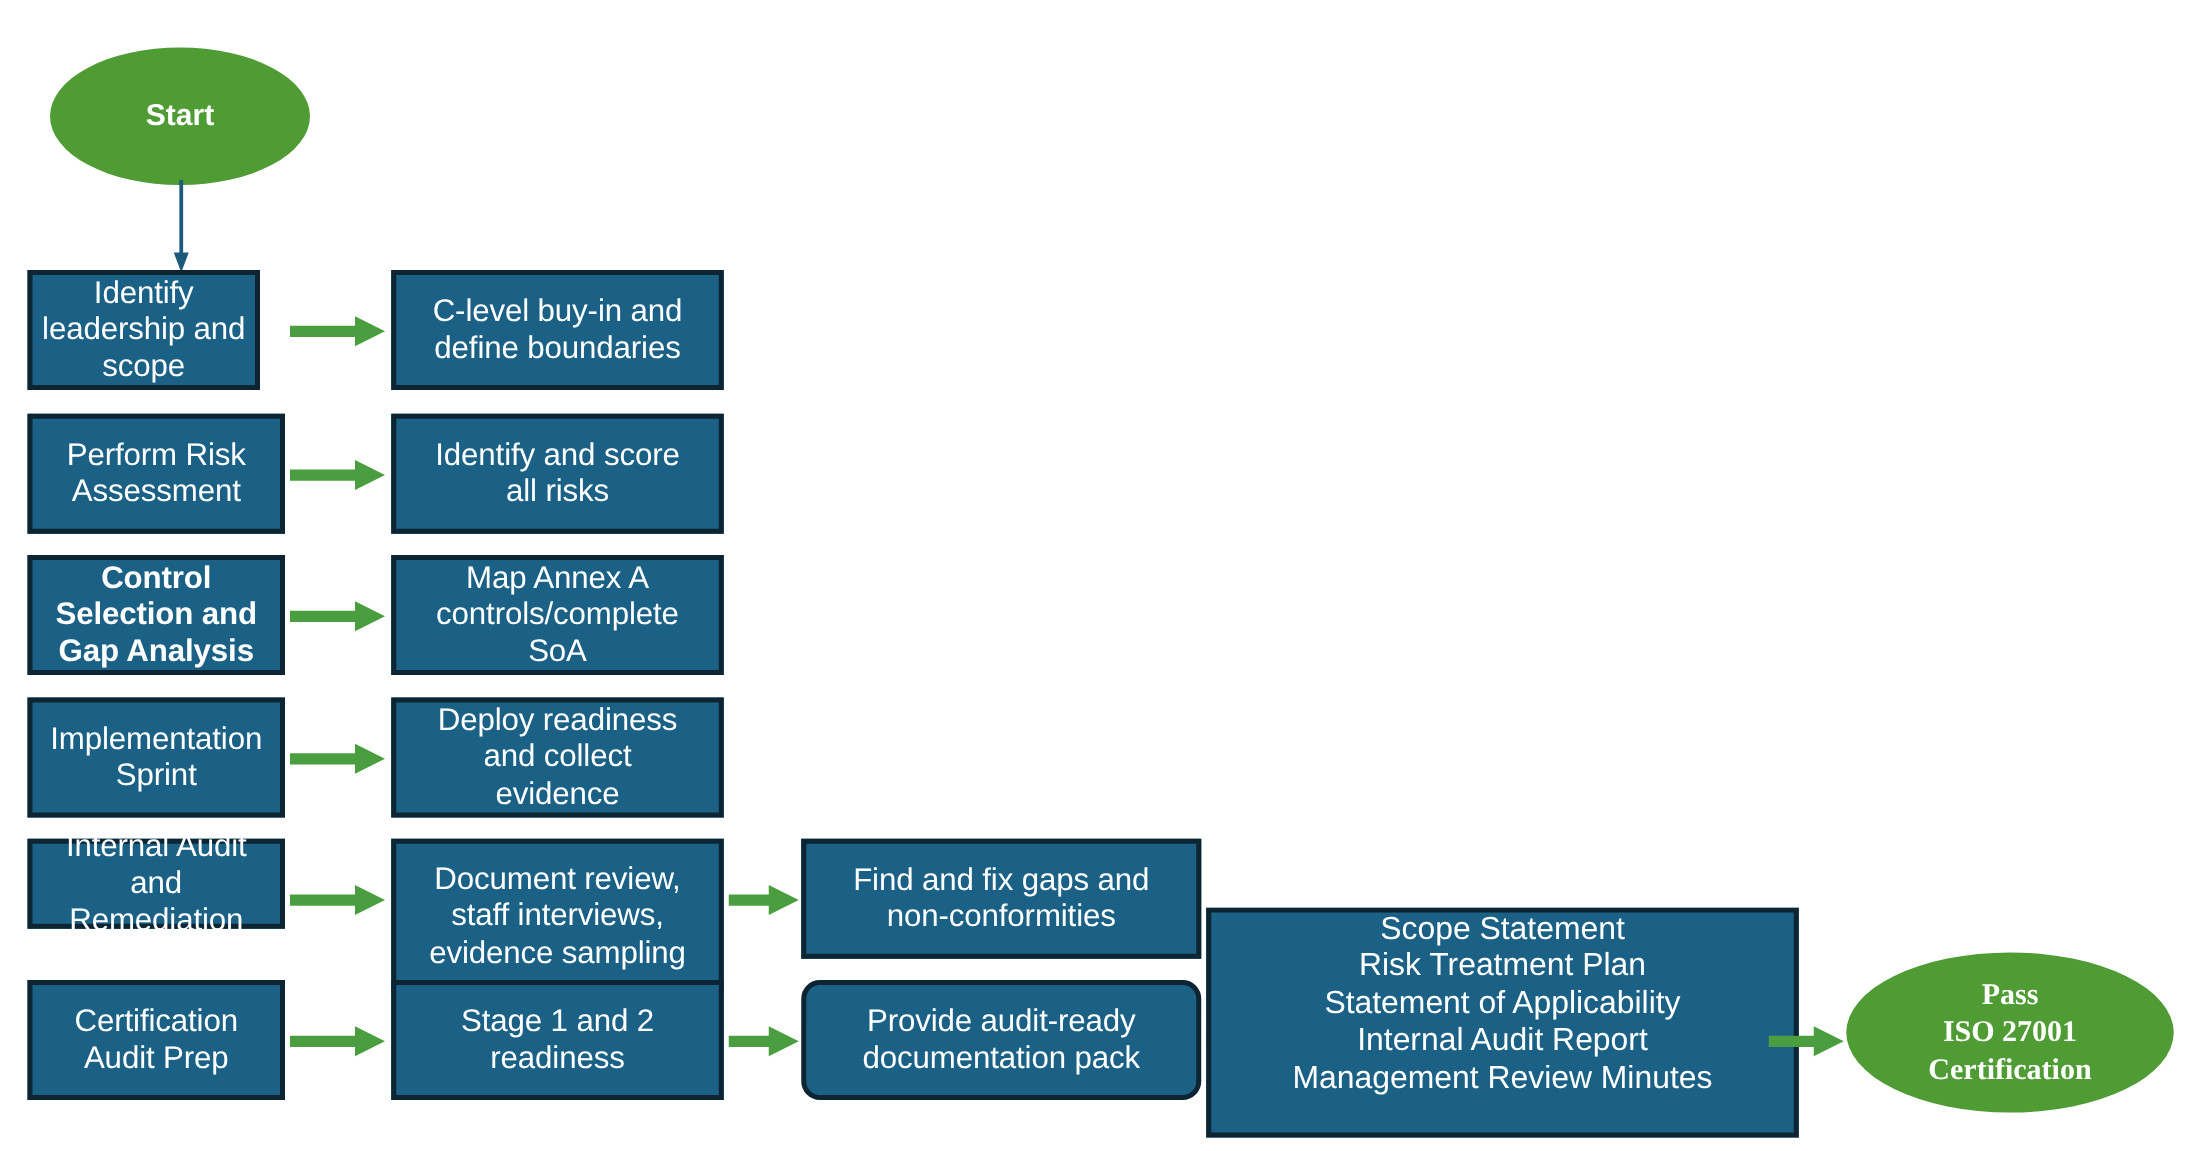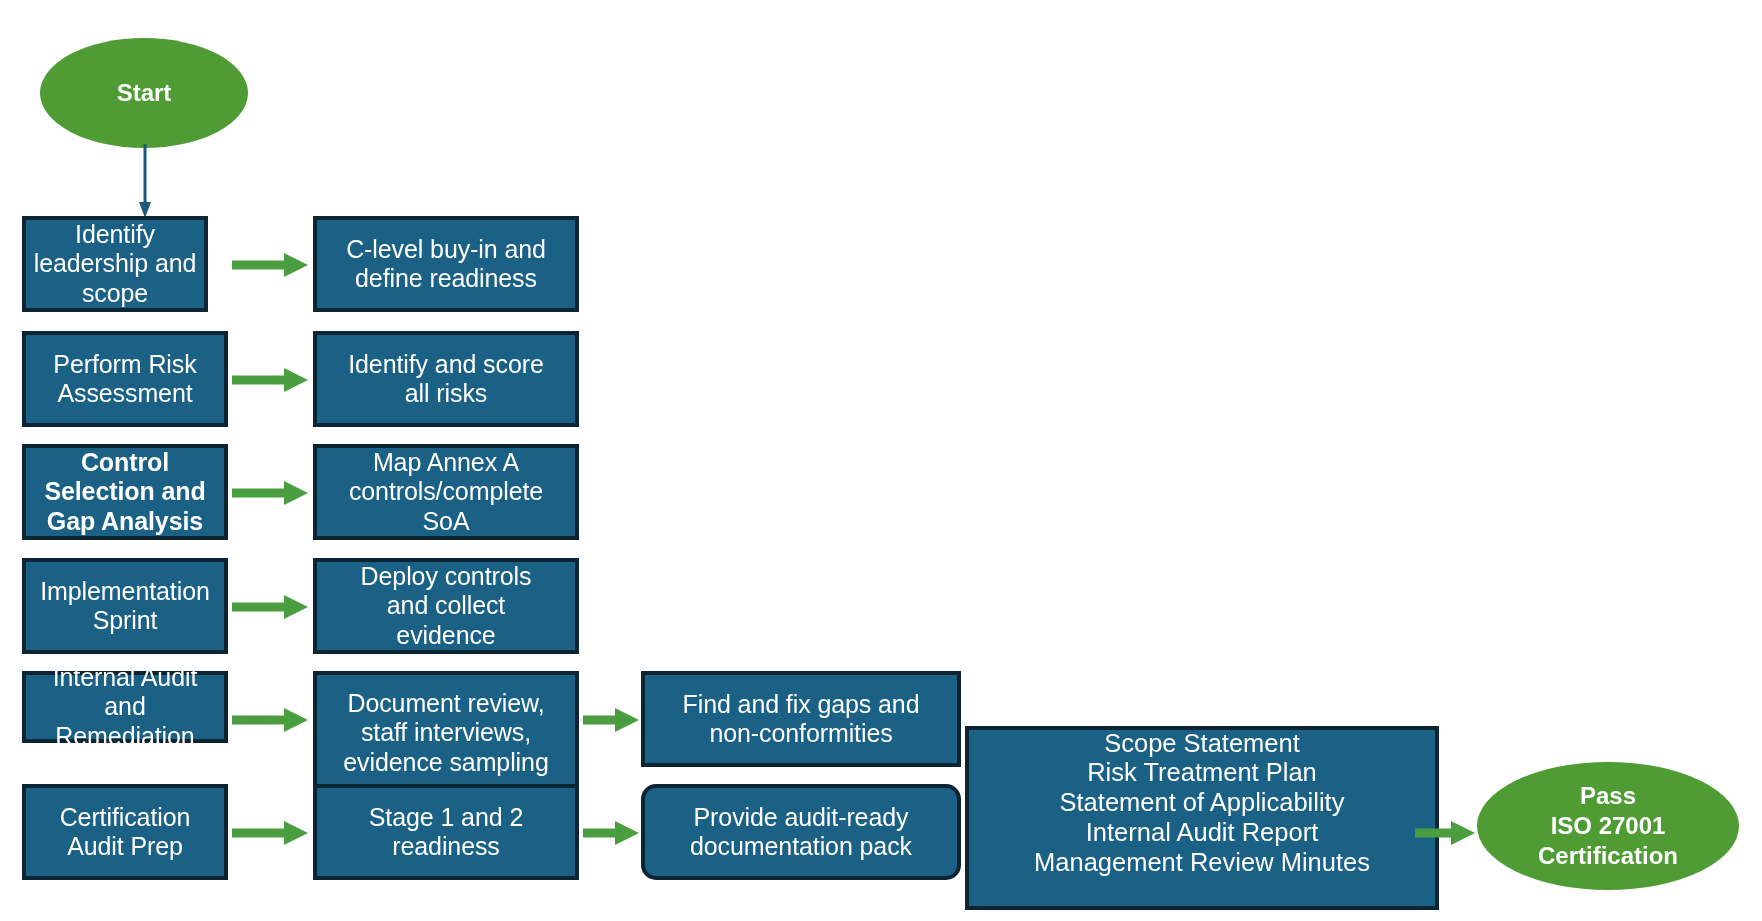--- a/index.html
+++ b/index.html
@@ -114,21 +114,21 @@
     <span class="label">Identify
 leadership and
 scope</span>
   </div>
   <svg class="arrow-svg" style="left:232px; top:232px;" width="78" height="26" viewBox="0 0 78 26">
     <line x1="0" y1="13" x2="56" y2="13" stroke="#4a9e3f" stroke-width="9"></line>
     <polygon points="76,13 52,1 52,25" fill="#4a9e3f"></polygon>
   </svg>
   <div class="proc-box" style="left:313px; top:196px; width:266px; height:96px;">
     <span class="label">C-level buy-in and
-define readiness</span>
+define boundaries</span>
   </div>
 
   <div class="proc-box" style="left:22px; top:311px; width:206px; height:96px;">
     <span class="label">Perform Risk
 Assessment</span>
   </div>
   <svg class="arrow-svg" style="left:232px; top:347px;" width="78" height="26" viewBox="0 0 78 26">
     <line x1="0" y1="13" x2="56" y2="13" stroke="#4a9e3f" stroke-width="9"></line>
     <polygon points="76,13 52,1 52,25" fill="#4a9e3f"></polygon>
   </svg>
@@ -154,21 +154,21 @@
 
   <div class="proc-box" style="left:22px; top:538px; width:206px; height:96px;">
     <span class="label">Implementation
 Sprint</span>
   </div>
   <svg class="arrow-svg" style="left:232px; top:574px;" width="78" height="26" viewBox="0 0 78 26">
     <line x1="0" y1="13" x2="56" y2="13" stroke="#4a9e3f" stroke-width="9"></line>
     <polygon points="76,13 52,1 52,25" fill="#4a9e3f"></polygon>
   </svg>
   <div class="proc-box" style="left:313px; top:538px; width:266px; height:96px;">
-    <span class="label">Deploy controls
+    <span class="label">Deploy readiness
 and collect
 evidence</span>
   </div>
 
   <div class="proc-box" style="left:22px; top:651px; width:206px; height:72px;justify-content:flex-end;">
     <span class="label">Internal Audit
 and
 Remediation</span>
   </div>
   <svg class="arrow-svg" style="left:232px; top:687px;" width="78" height="26" viewBox="0 0 78 26">
@@ -223,19 +223,19 @@
 Statement of Applicability
 Internal Audit Report
 Management Review Minutes</span>
   </div>
 
   <svg class="arrow-svg" style="left:1415px; top:800px;" width="62" height="26" viewBox="0 0 62 26">
     <line x1="0" y1="13" x2="40" y2="13" stroke="#4a9e3f" stroke-width="9"></line>
     <polygon points="60,13 36,1 36,25" fill="#4a9e3f"></polygon>
   </svg>
 
-  <div class="ellipse" style="left:1477px; top:742px; width:262px; height:128px;">
+  <div class="ellipse" style="left:1477px; top:742px; width:262px; height:128px;font-family:Liberation Serif, serif;">
     <span class="label">Pass
 ISO 27001
 Certification</span>
   </div>
 
 </div>
 
 </body></html>

